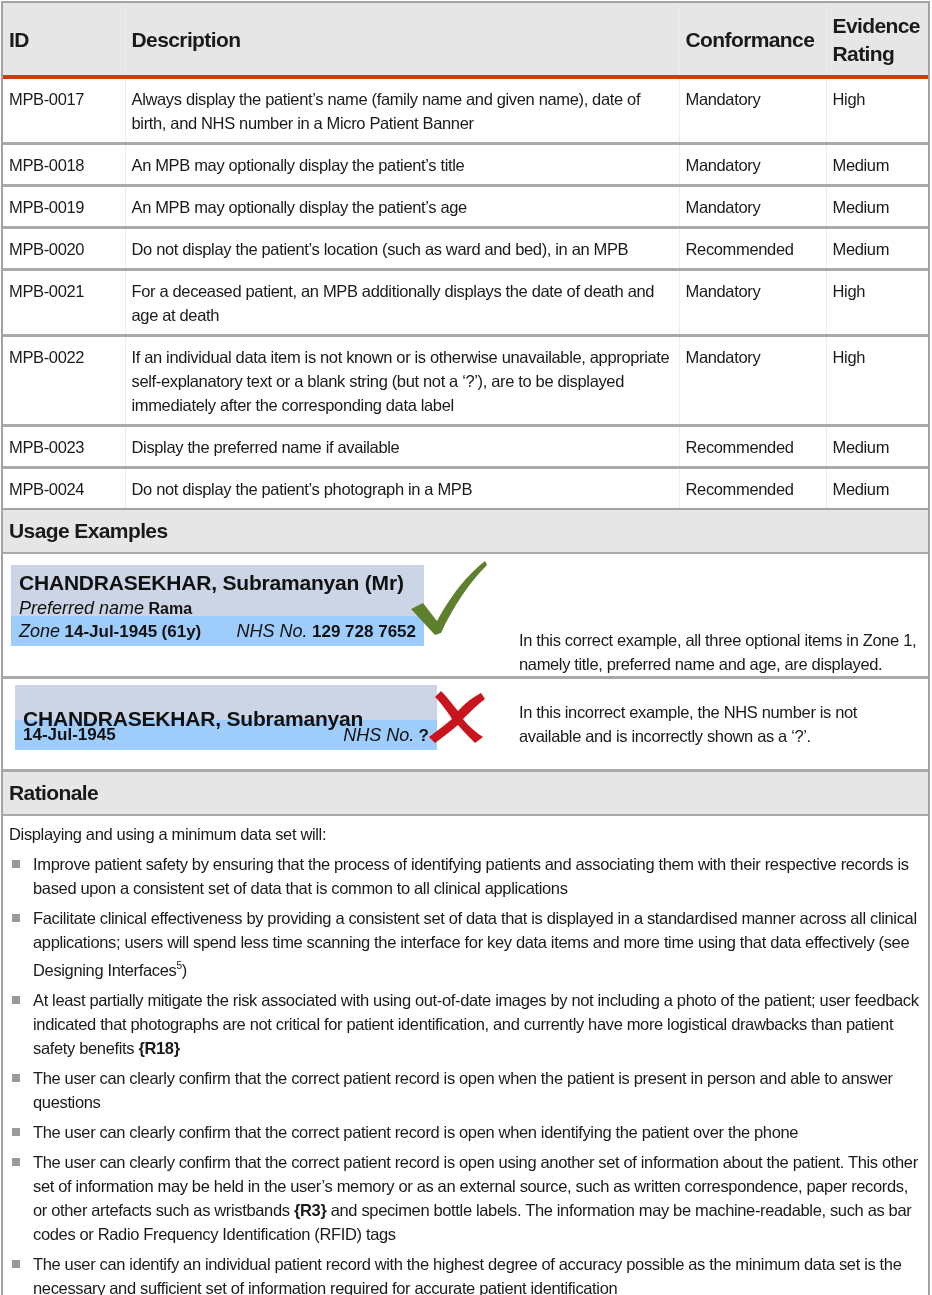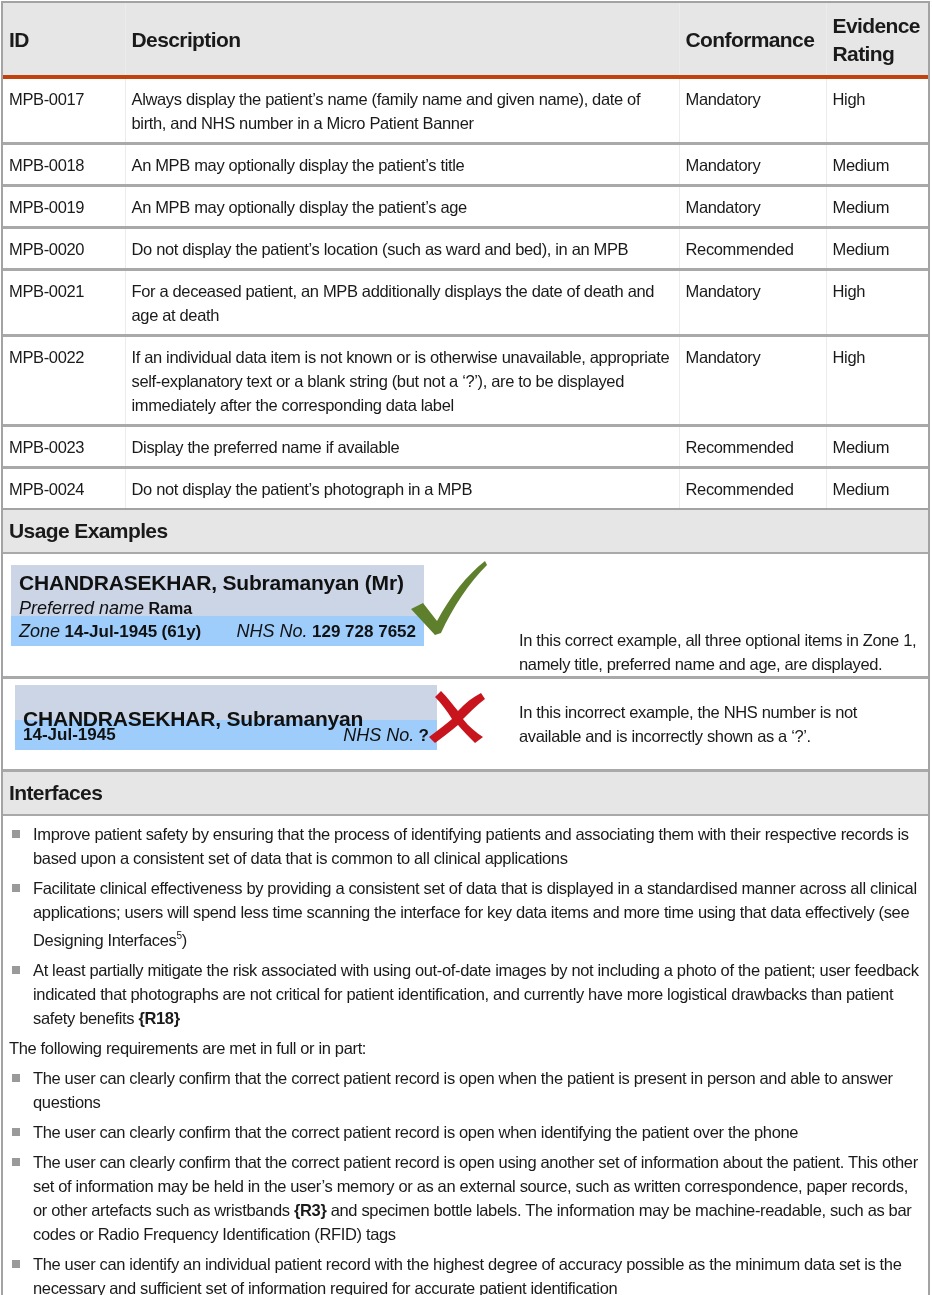--- a/index.html
+++ b/index.html
@@ -169,29 +169,29 @@
           </span>
         </div>
       </div>
       <svg class="mark cross" viewBox="0 0 60 60">
         <path d="M14 4 C20 10 26 18 31 24 C38 16 46 10 54 6 L58 12 C50 18 42 26 36 32 C42 40 50 46 56 50 L48 56 C42 50 36 44 31 38 C24 44 16 50 8 56 L2 50 C10 44 18 38 25 32 C20 24 14 16 8 10 Z" fill="#c8141c"></path>
       </svg>
     </div>
     <div class="ex-text">In this incorrect example, the NHS number is not available and is incorrectly shown as a ‘?’.</div>
   </div>
 
-  <div class="sec-head">Interfaces</div>
+  <div class="sec-head">Rationale</div>
 
   <div class="rationale">
+    <p>Displaying and using a minimum data set will:</p>
     <ul id="benefits-list">
         <li><span class="bullet"></span><span>Improve patient safety by ensuring that the process of identifying patients and associating them with their respective records is based upon a consistent set of data that is common to all clinical applications</span></li>
         <li><span class="bullet"></span><span>Facilitate clinical effectiveness by providing a consistent set of data that is displayed in a standardised manner across all clinical applications; users will spend less time scanning the interface for key data items and more time using that data effectively (see Designing Interfaces</span><sup>5</sup><span>)</span></li>
         <li><span class="bullet"></span><span>At least partially mitigate the risk associated with using out-of-date images by not including a photo of the patient; user feedback indicated that photographs are not critical for patient identification, and currently have more logistical drawbacks than patient safety benefits </span><span class="ref">{R18}</span></li>
       </ul>
-    <p>The following requirements are met in full or in part:</p>
     <ul id="requirements-list">
         <li><span class="bullet"></span><span>The user can clearly confirm that the correct patient record is open when the patient is present in person and able to answer questions</span></li>
         <li><span class="bullet"></span><span>The user can clearly confirm that the correct patient record is open when identifying the patient over the phone</span></li>
         <li><span class="bullet"></span><span>The user can clearly confirm that the correct patient record is open using another set of information about the patient. This other set of information may be held in the user’s memory or as an external source, such as written correspondence, paper records, or other artefacts such as wristbands </span><span class="ref">{R3}</span><span> and specimen bottle labels. The information may be machine-readable, such as bar codes or Radio Frequency Identification (RFID) tags</span></li>
         <li><span class="bullet"></span><span>The user can identify an individual patient record with the highest degree of accuracy possible as the minimum data set is the necessary and sufficient set of information required for accurate patient identification</span></li>
       </ul>
   </div>
 </div>
 
 </body></html>

